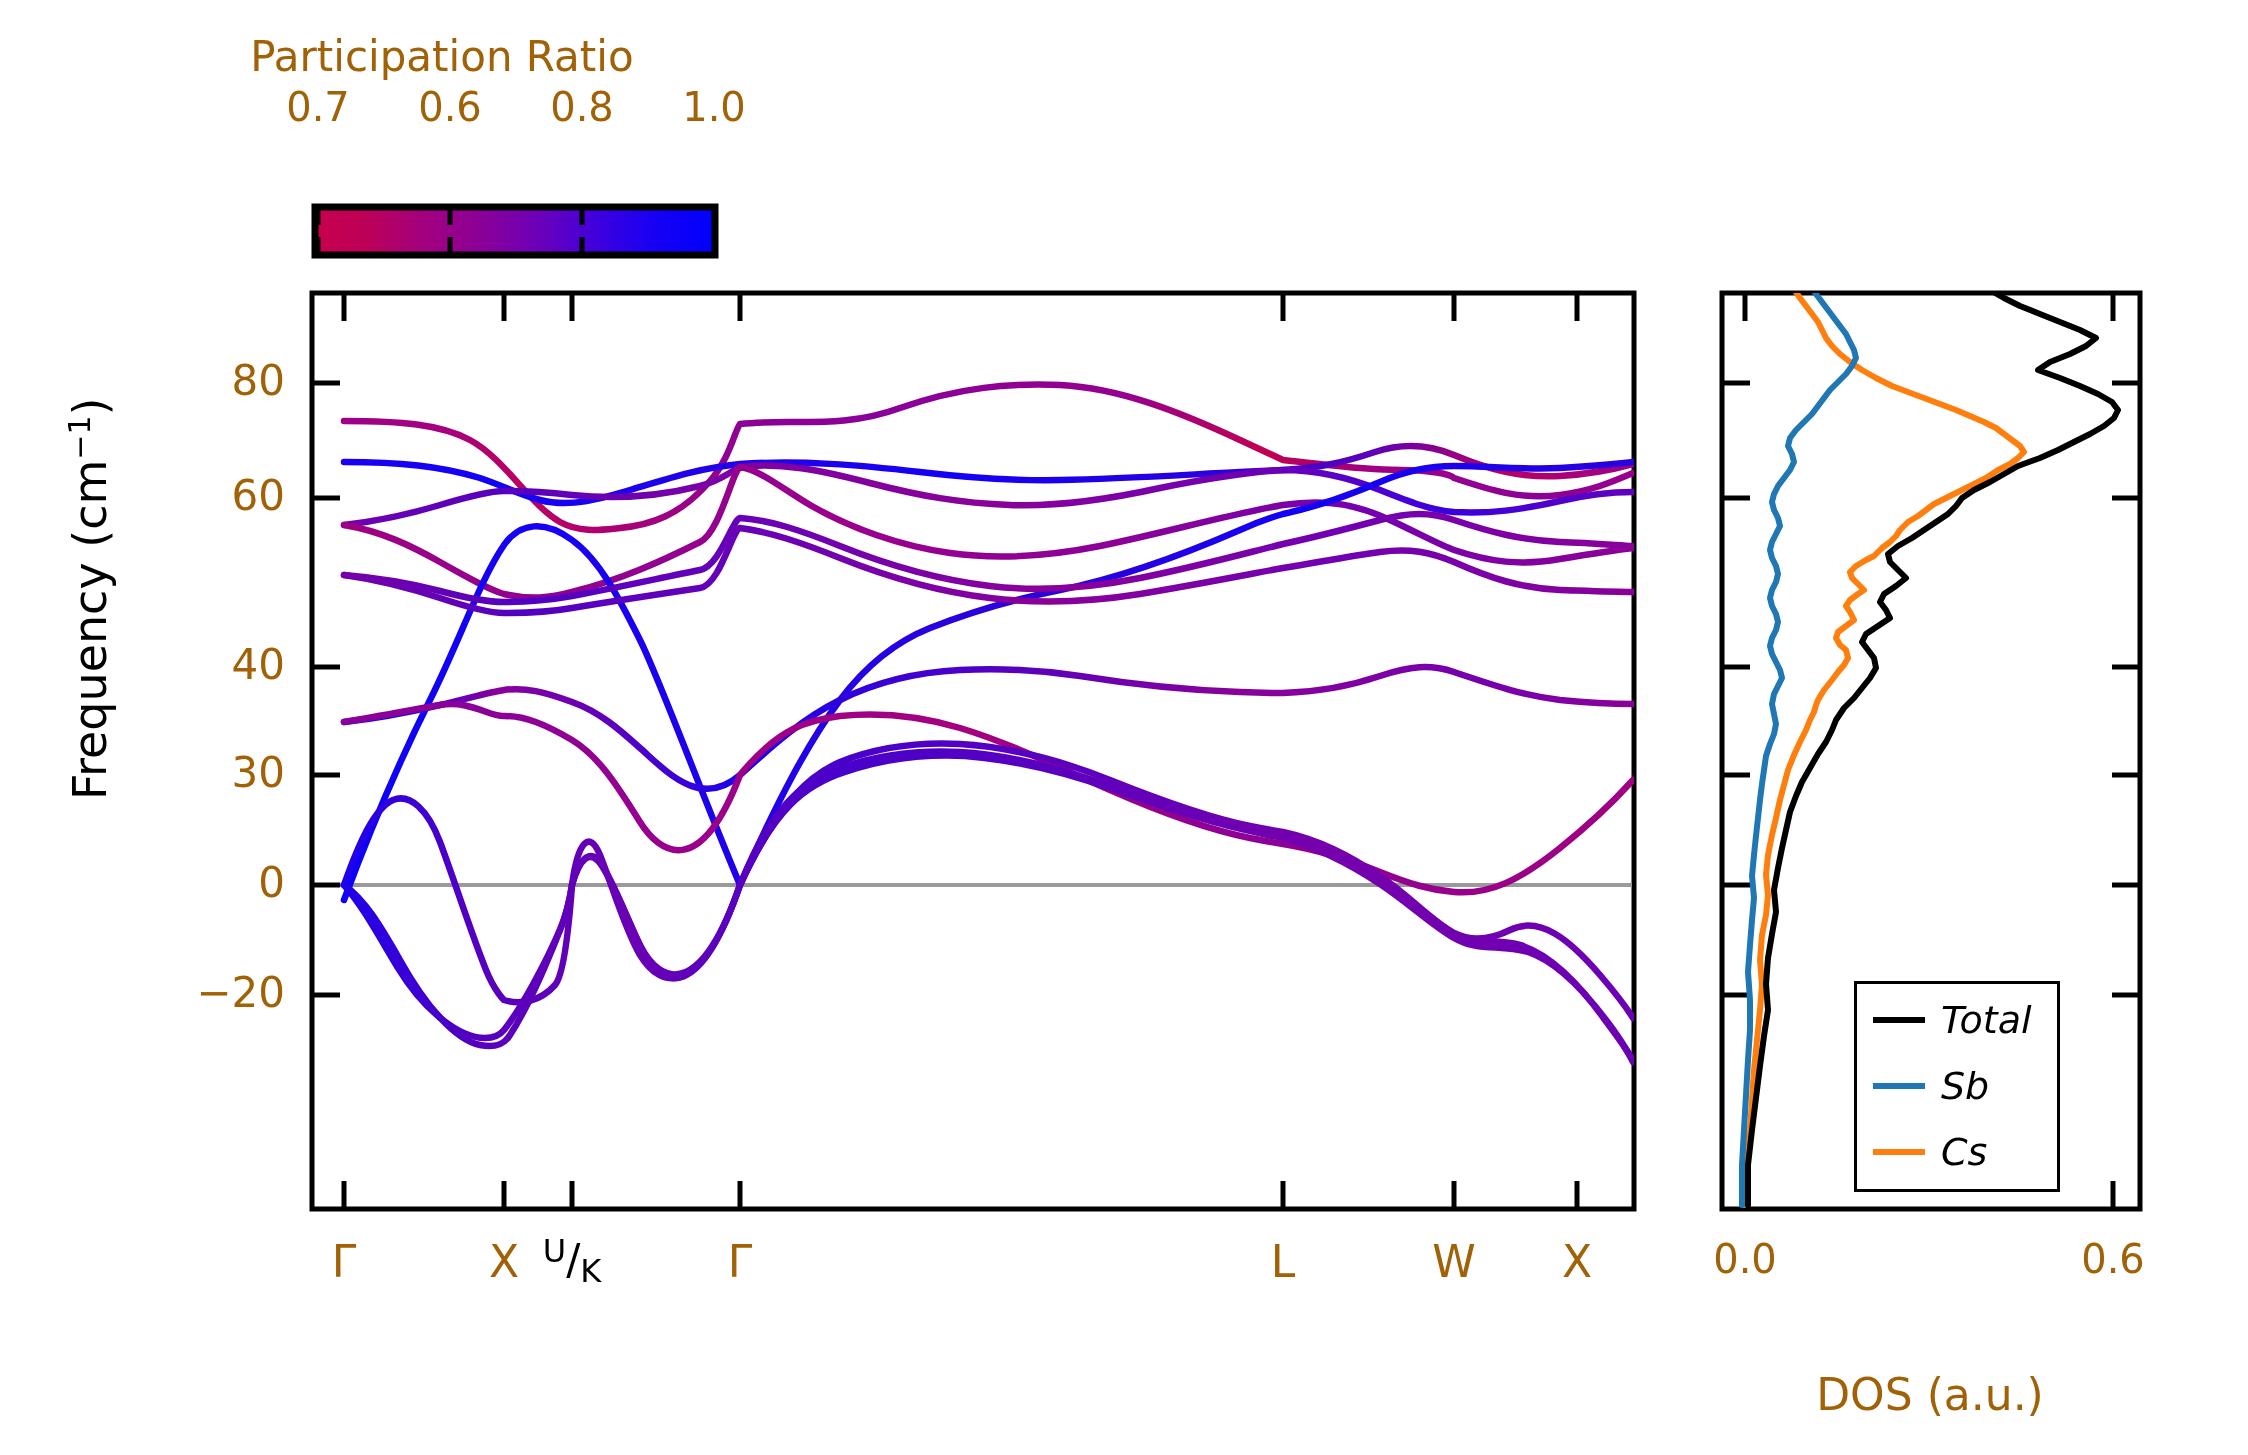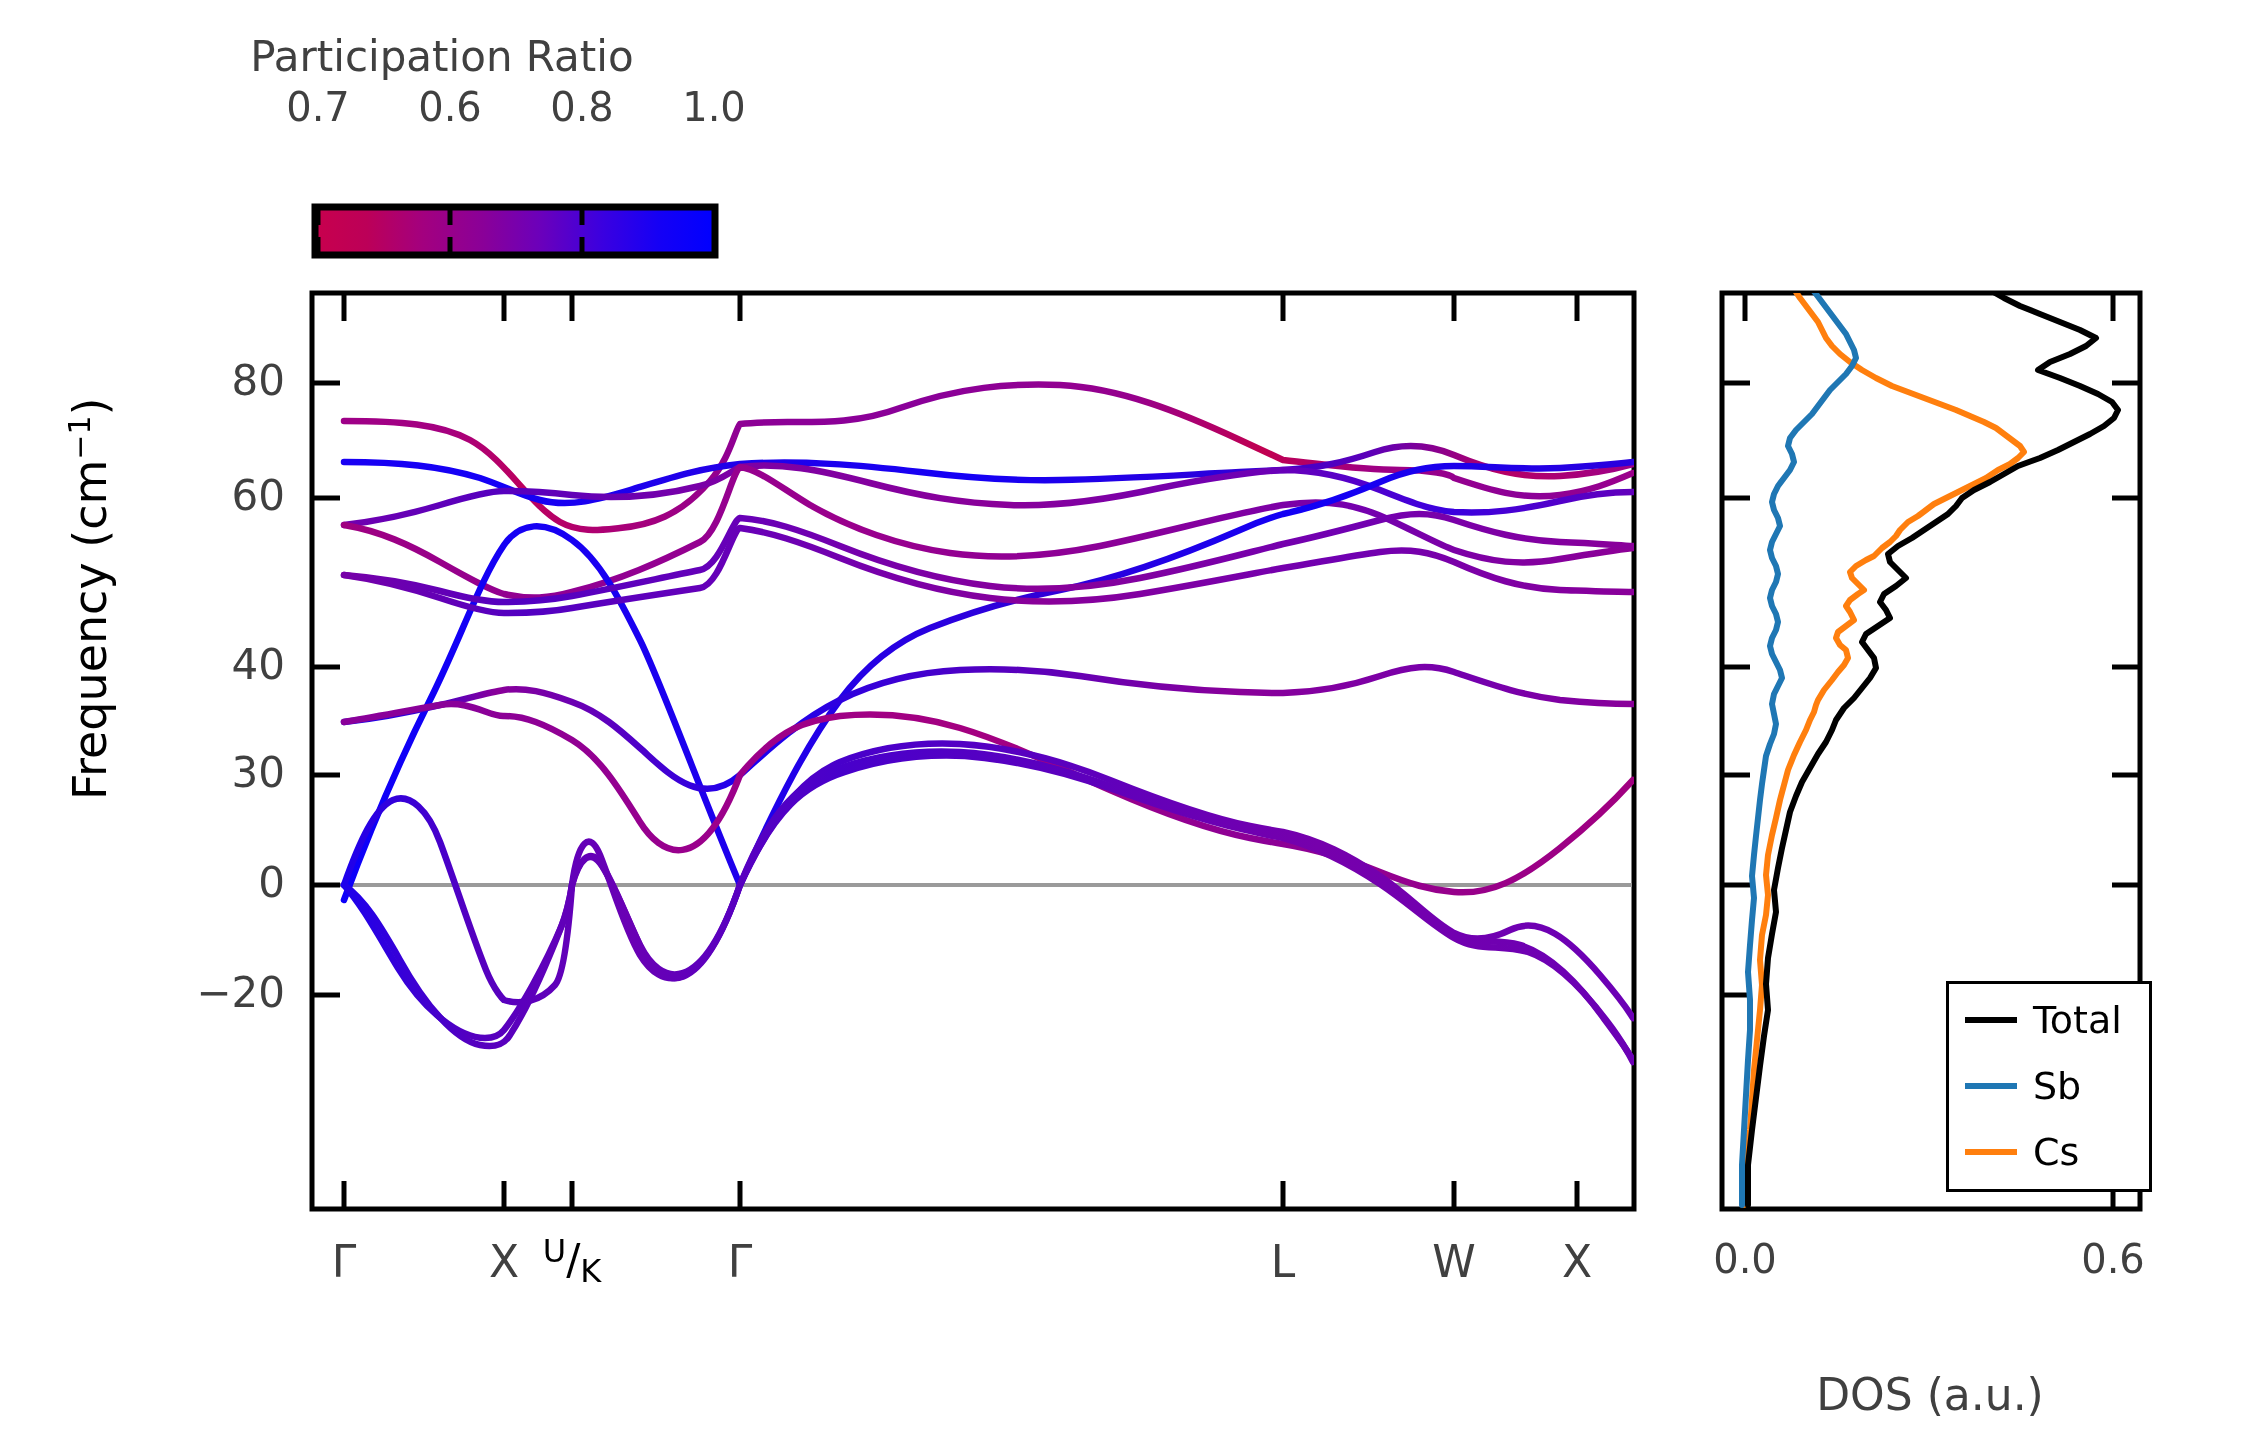--- a/index.html
+++ b/index.html
@@ -1,19 +1,19 @@
 <!DOCTYPE html>
 <html><head>
 <meta charset="utf-8">
 <style>
   html,body{margin:0;padding:0;background:#ffffff;}
   body{width:2248px;height:1455px;overflow:hidden;
        font-family:"DejaVu Sans","Liberation Sans",sans-serif;color:#000;}
   #fig{position:relative;width:2248px;height:1455px;}
-  .txt{position:absolute;white-space:nowrap;color:#404040;}
+  .txt{position:absolute;white-space:nowrap;color:#a16207;}
   .cbtitle{font-size:42px;}
   .cbtick{font-size:40px;}
   .ytick{font-size:42px;text-align:right;}
   .xtick{font-size:44px;}
   .xlabel{font-size:44px;margin-top:29px;}
   .dostick{font-size:40px;}
   .legtxt{font-size:38px;}
   svg{position:absolute;left:0;top:0;overflow:visible;}
   .axisrect{fill:none;stroke:#000;stroke-width:5;}
   .tickmark{stroke:#000;stroke-width:5;}
@@ -390,21 +390,21 @@
            L2080,330 L2060,322 L2040,314 L2020,306
            L2004,298 L1990,290 L1978,282 L1968,274
            L1952,266 L1934,258 L1918,250 L1906,244
            L1892,238 L1876,234 L1860,232
            L1842,230 L1824,228 L1806,226
            L1790,224 L1776,222 L1764,220
            L1754,218 L1748,216"></path>
     </g>
   </svg>
 
-  <div class="legbox" style="left:1946px;top:981px;width:200px;height:205px;">
+  <div class="legbox" style="left:1854px;top:981px;width:200px;height:205px;font-style:italic;">
     <div class="legrow" style="left:16px;top:14px;">
       <span class="legswatch" style="background:#000000;"></span>
       <span class="legtxt">Total</span>
     </div>
     <div class="legrow" style="left:16px;top:80px;">
       <span class="legswatch" style="background:#1f77b4;"></span>
       <span class="legtxt">Sb</span>
     </div>
     <div class="legrow" style="left:16px;top:146px;">
       <span class="legswatch" style="background:#ff7f0e;"></span>

